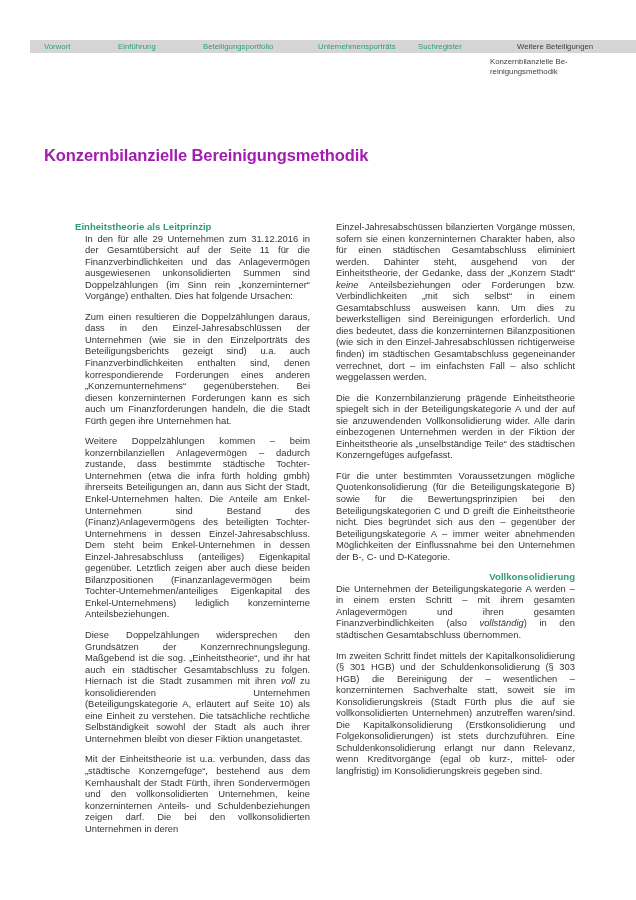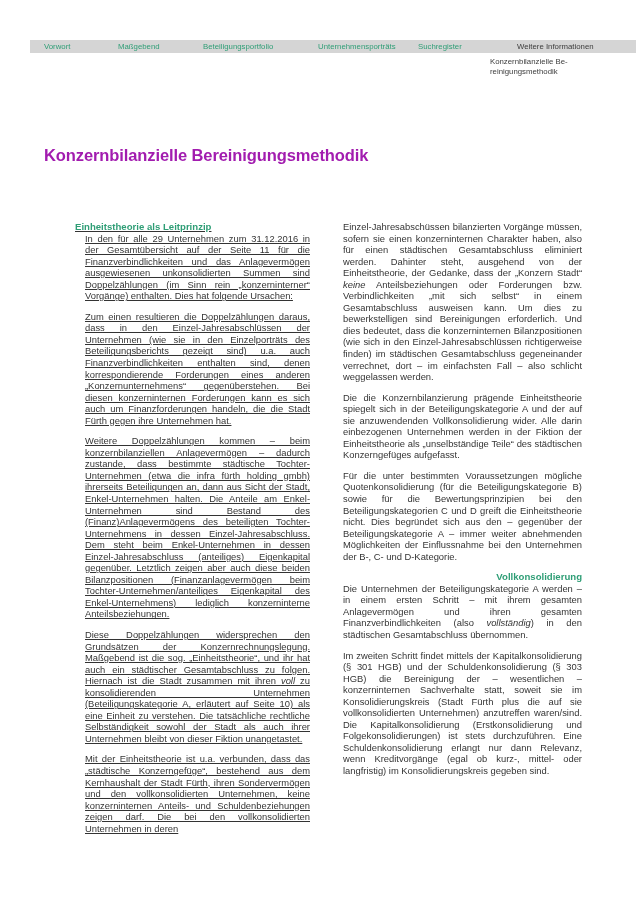--- a/index.html
+++ b/index.html
@@ -30,21 +30,21 @@
   
   .title {
     position:absolute; left:44px; top:146px;
     font-size:16.5px; font-weight:bold; color:#a21caf; letter-spacing:-0.1px;
     white-space:nowrap;
   }
 
   
   .columns { position:absolute; left:75px; top:221px; display:flex; }
   .col { width:235px; }
-  .col.left { margin-right:23px;text-decoration:underline; }
+  .col.left { margin-right:16px; }
   .col.right { width:249px; }
   .col p {
     margin:0 0 9px 10px;
     font-size:9.4px; line-height:11.55px;
     color:#343434; text-align:justify;
   }
   h2.green {
     font-size:9.6px; line-height:11.5px; font-weight:bold;
     color:var(--accent-green, #2f9e76); margin:0;
   }
@@ -56,25 +56,25 @@
     font-size:17px; font-weight:bold; color:var(--accent-green, #2f9e76);margin-top:31px;
   }
 </style>
 </head>
 <body>
 
 <div class="page">
 
   <div class="navbar">
     <a class="nav-item" style="left:14px">Vorwort</a>
-    <a class="nav-item" style="left:88px">Maßgebend</a>
+    <a class="nav-item" style="left:88px">Einführung</a>
     <a class="nav-item" style="left:173px">Beteiligungsportfolio</a>
     <a class="nav-item" style="left:288px">Unternehmensporträts</a>
     <a class="nav-item" style="left:388px">Suchregister</a>
-    <a class="nav-item current" style="left:487px">Weitere Informationen</a>
+    <a class="nav-item current" style="left:487px">Weitere Beteiligungen</a>
   </div>
 
   <div class="breadcrumb">
     <div>Konzernbilanzielle Be-</div>
     <div>reinigungsmethodik</div>
   </div>
 
   <h1 class="title">Konzernbilanzielle Bereinigungsmethodik</h1>
 
   <main class="columns">

